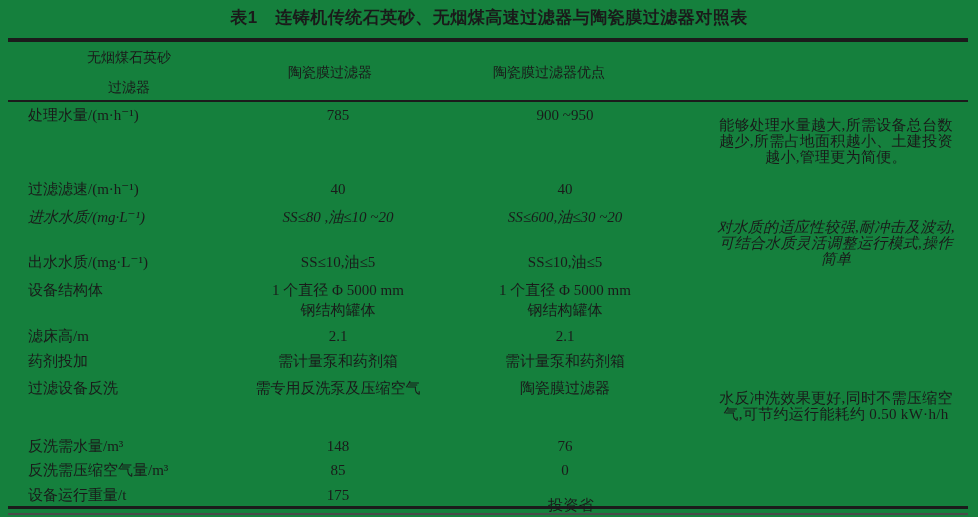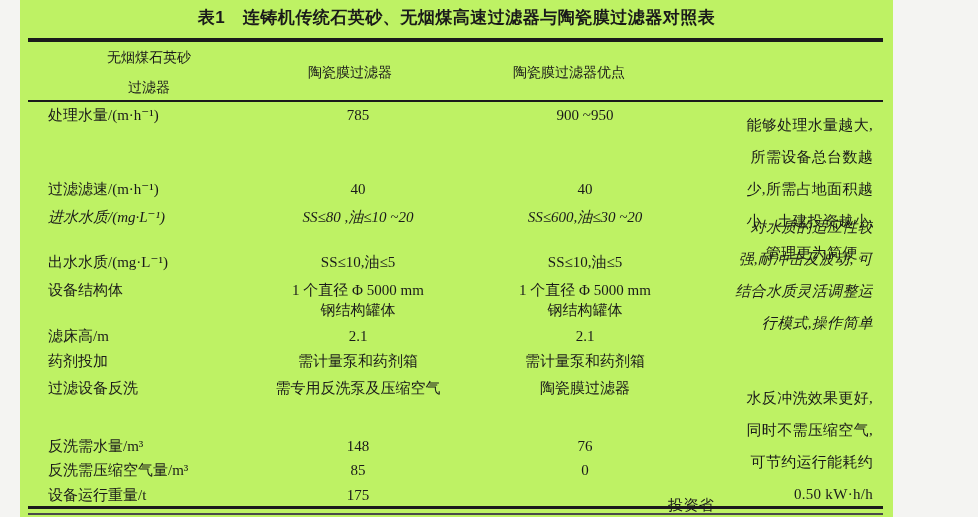--- a/index.html
+++ b/index.html
@@ -1,24 +1,23 @@
 <!DOCTYPE html>
 <html><head>
 <meta charset="utf-8">
 <style>
   html,body{margin:0;padding:0;background:#f4f4f2;}
   .page{
     position:relative;
-    width:873px;height:517px;
-    background:#bef264;
+    width:978px;height:517px;
+    background:#15803d;
     color:#1a1a1a;
     font-family:"Liberation Serif","DejaVu Serif",serif;
     box-sizing:border-box;
     overflow:hidden;
-    margin-left:20px;
   }
   .title{
     padding-top:6px;
     height:32px;
     text-align:center;
     font-family:"Liberation Sans","DejaVu Sans",sans-serif;
     font-weight:bold;
     font-size:17px;
     letter-spacing:0.5px;
   }
@@ -57,24 +56,24 @@
   .trow:nth-child(11){height:24px;}
   .cell{
     font-size:15px;
     line-height:20px;
     padding-top:3px;
     overflow:hidden;
   }
   .c-label{text-align:left;padding-left:10px;}
   .c-sand,.c-ceramic{text-align:center;white-space:pre-line;}
   .c-adv{
-    text-align:right;
+    text-align:center;
     padding-left:12px;
-    line-height:32px;
-    padding-top:7px;
+    line-height:16px;
+    padding-top:15px;
     letter-spacing:0.3px;
   }
   .after-rule{
     margin:4px 10px 0 8px;
     border-bottom:2px solid #4a4a4a;
   }
 </style>
 </head>
 <body>
 

